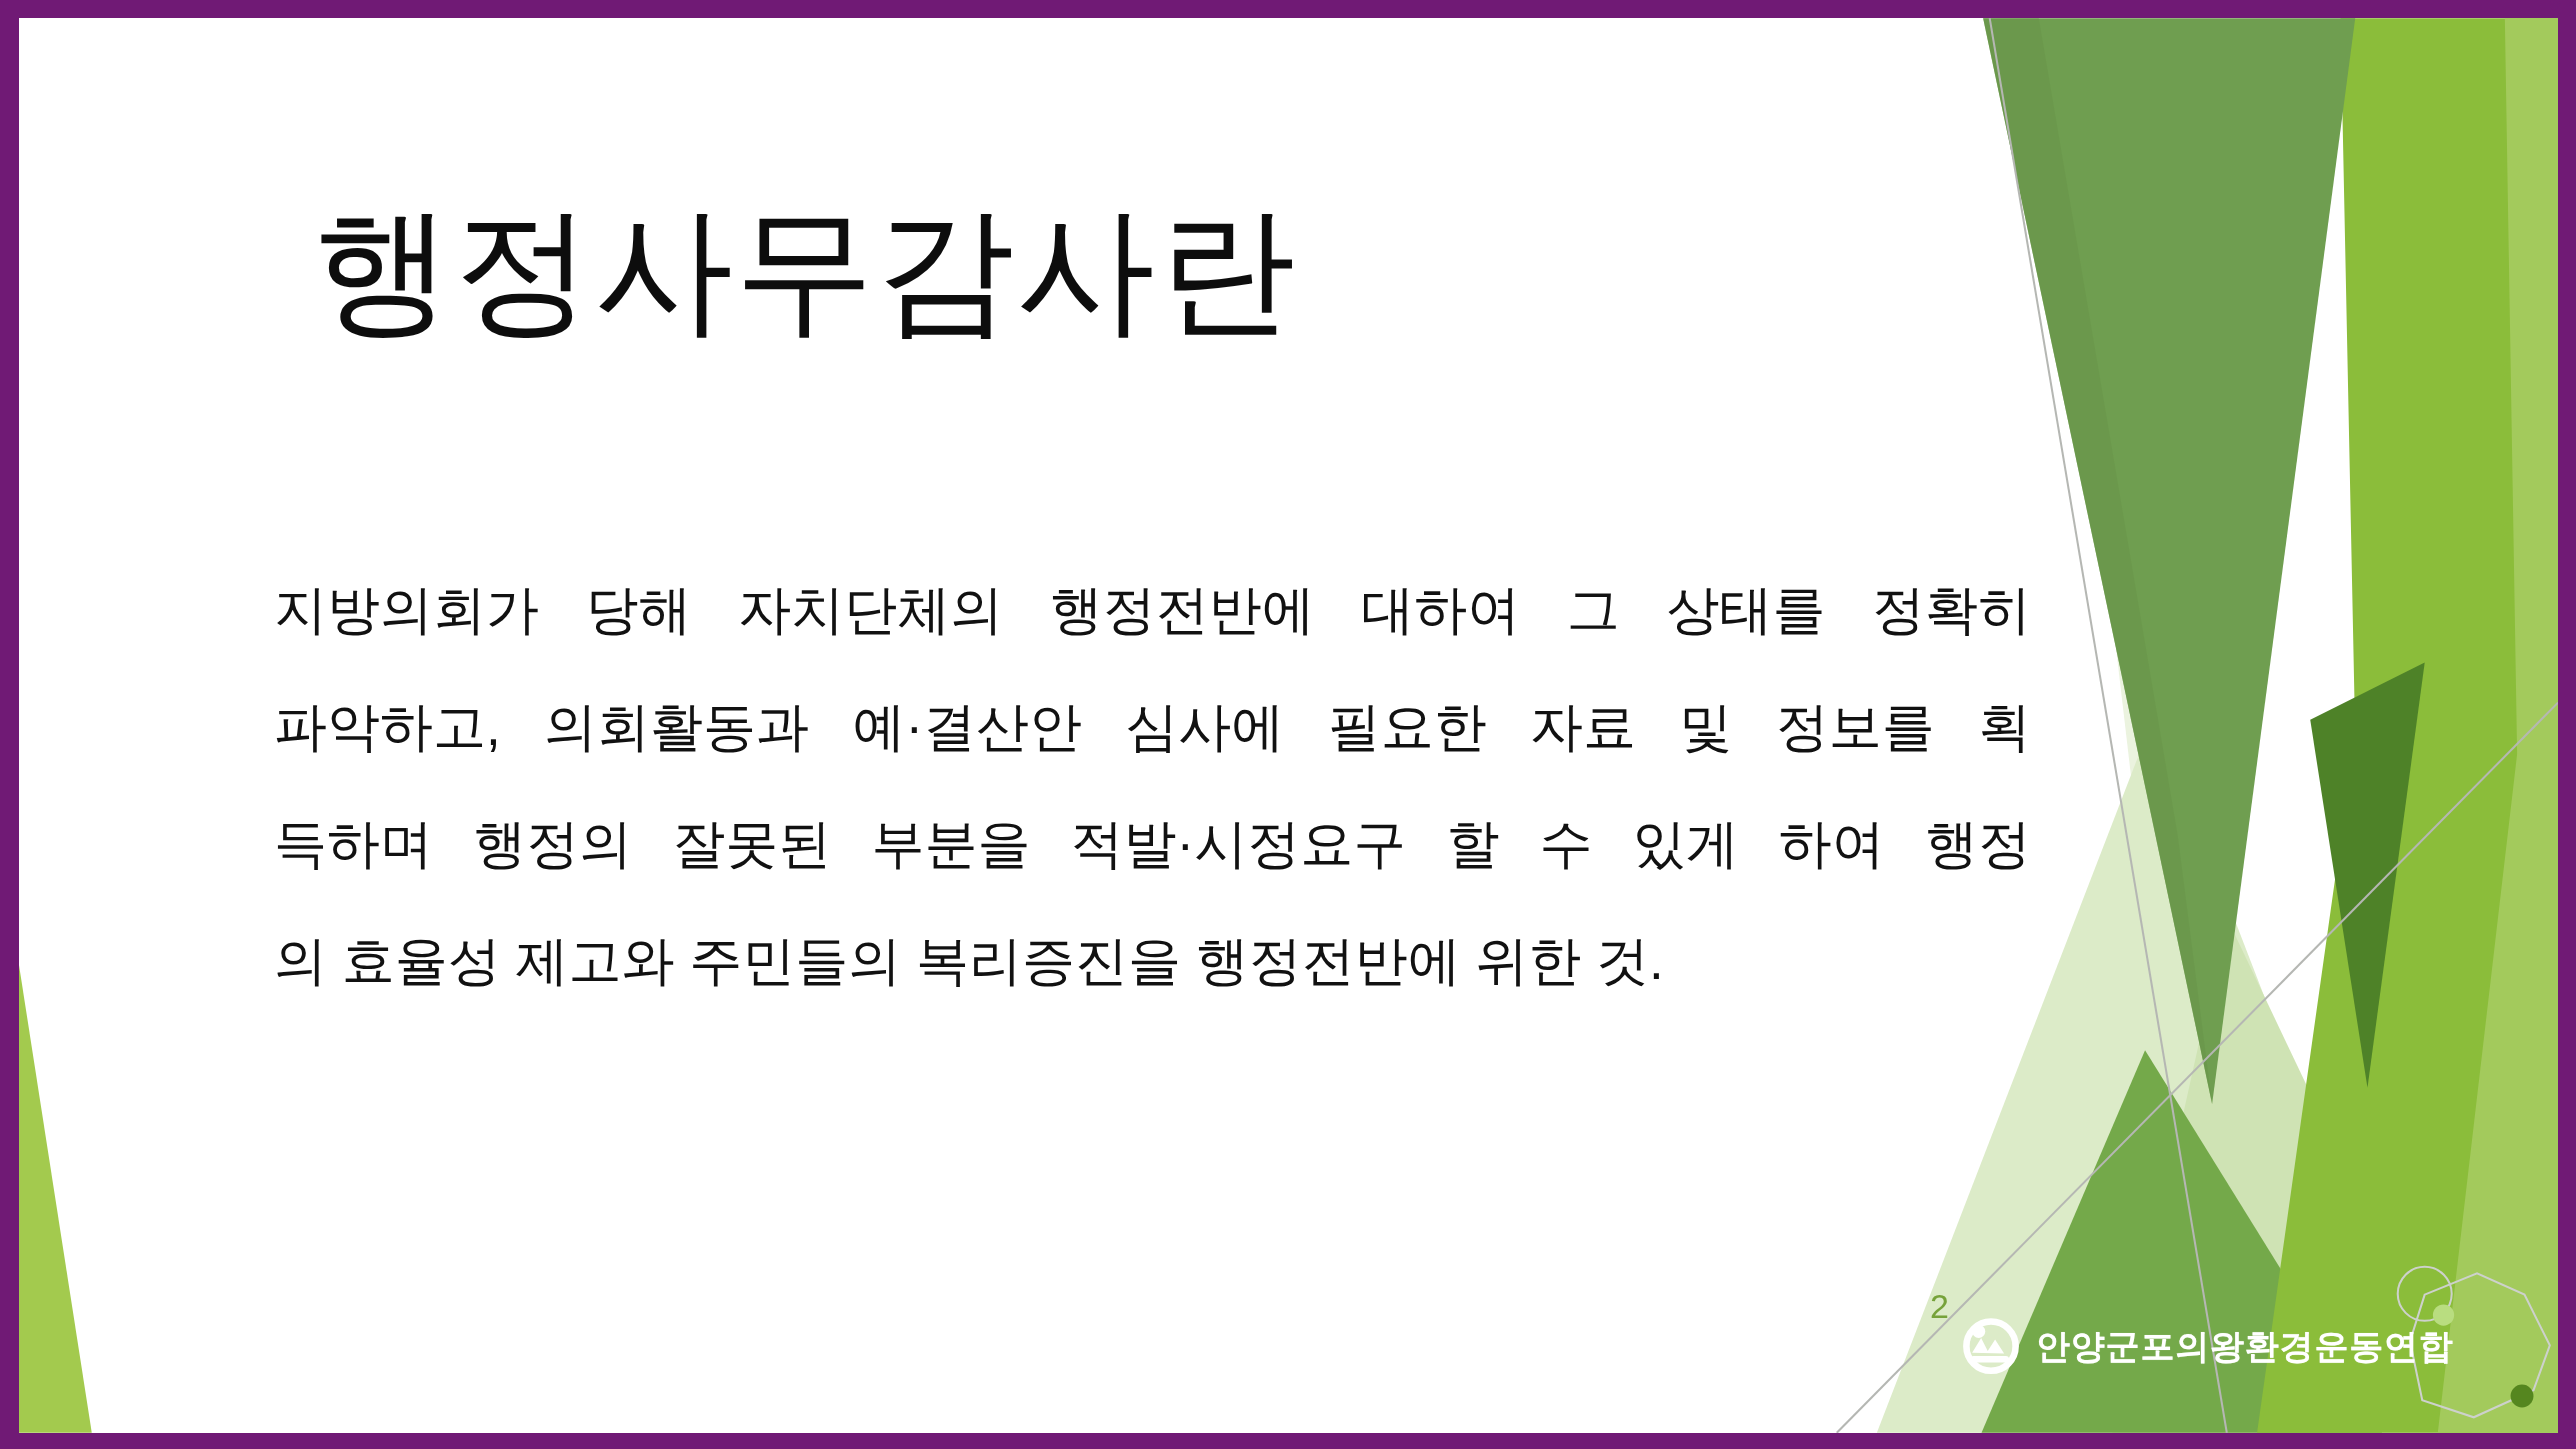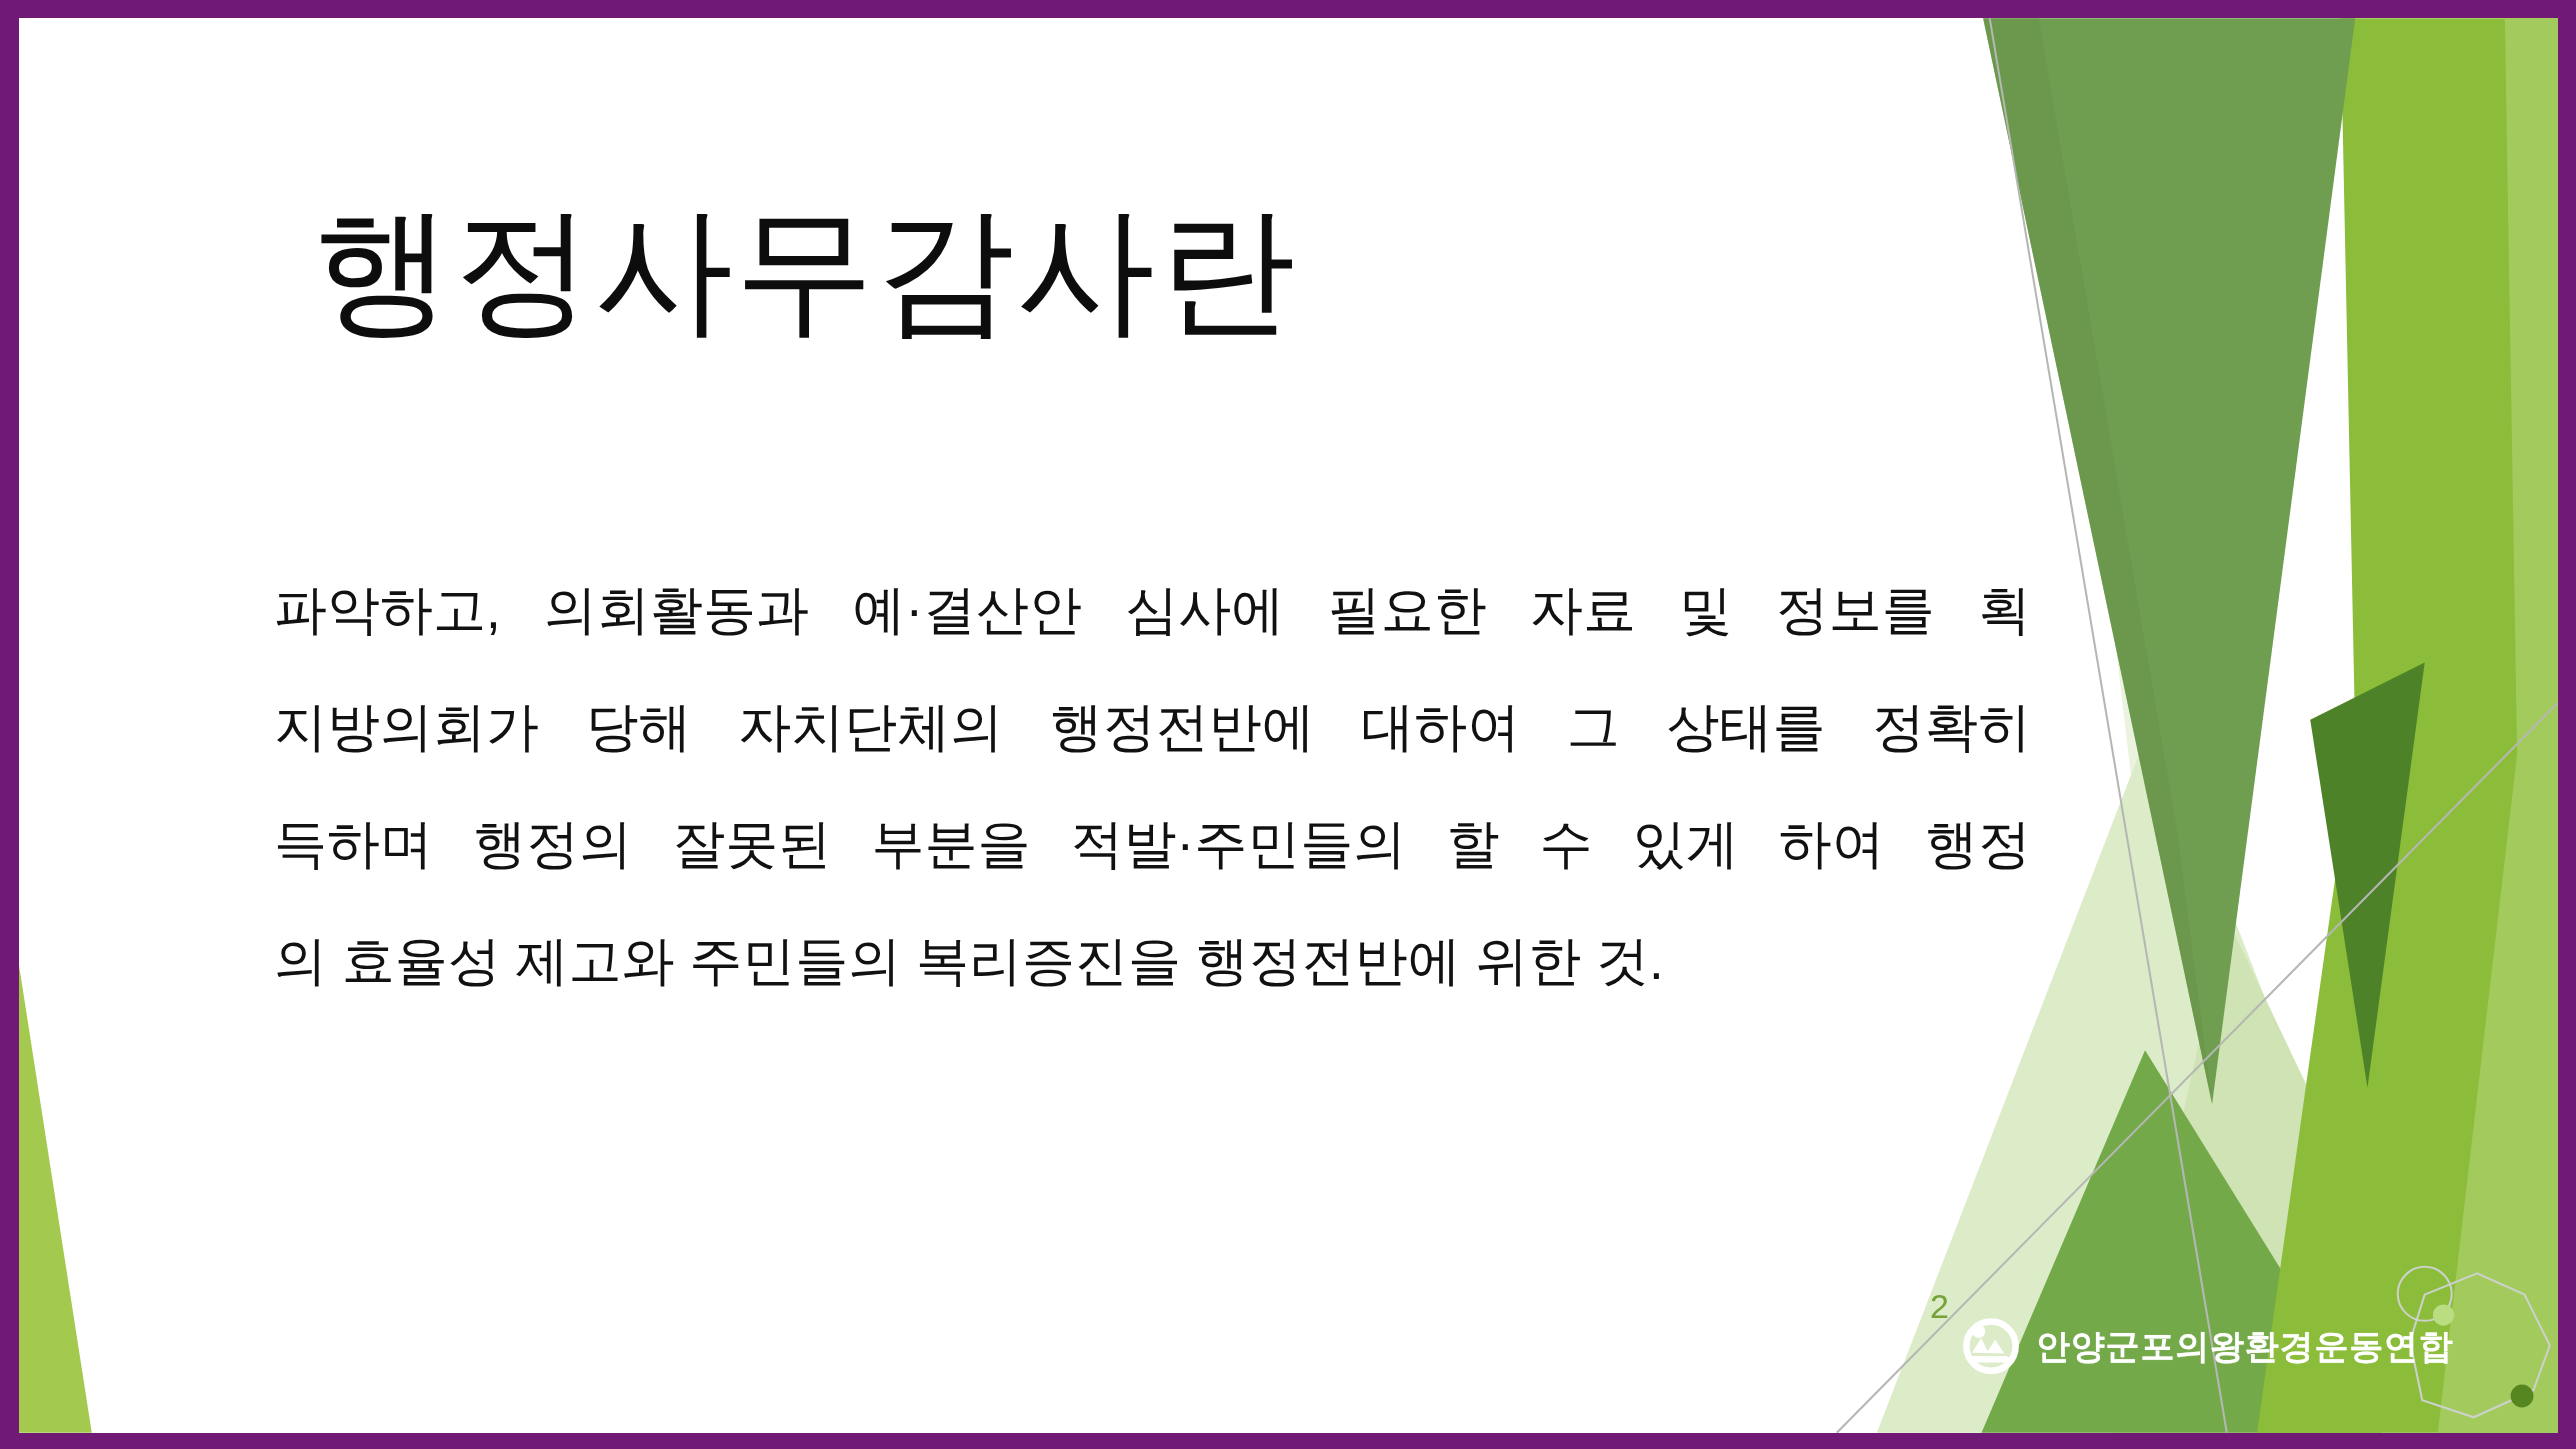--- a/index.html
+++ b/index.html
@@ -88,23 +88,23 @@
         <circle cx="2942" cy="1560" r="33"></circle>
         <polygon points="2942,1561 3006,1535 3064,1561 3095,1623 3075,1678 3002,1711 2939,1690 2924,1618"></polygon>
         <circle cx="2965" cy="1586" r="13" fill="#b9dd80" stroke="none"></circle>
         <circle cx="3061" cy="1685" r="14" fill="#55861f" stroke="none"></circle>
       </g>
     </svg>
 
     <div class="slide-title">행정사무감사란</div>
 
     <div class="body-block">
+      <div class="body-line justify">지방의회가 당해 자치단체의 행정전반에 대하여 그 상태를 정확히</div>
       <div class="body-line justify">파악하고, 의회활동과 예·결산안 심사에 필요한 자료 및 정보를 획</div>
-      <div class="body-line justify">지방의회가 당해 자치단체의 행정전반에 대하여 그 상태를 정확히</div>
-      <div class="body-line justify">득하며 행정의 잘못된 부분을 적발·주민들의 할 수 있게 하여 행정</div>
+      <div class="body-line justify">득하며 행정의 잘못된 부분을 적발·시정요구 할 수 있게 하여 행정</div>
       <div class="body-line">의 효율성 제고와 주민들의 복리증진을 행정전반에 위한 것.</div>
     </div>
 
     <div class="page-number">2</div>
 
     <div class="footer-logo">
       <svg width="64" height="64" viewBox="0 0 78 78" aria-hidden="true">
 
         <circle cx="39" cy="38" r="30" fill="none" stroke="#ffffff" stroke-width="8"></circle>
         <circle cx="24" cy="20" r="8" fill="#ffffff"></circle>

